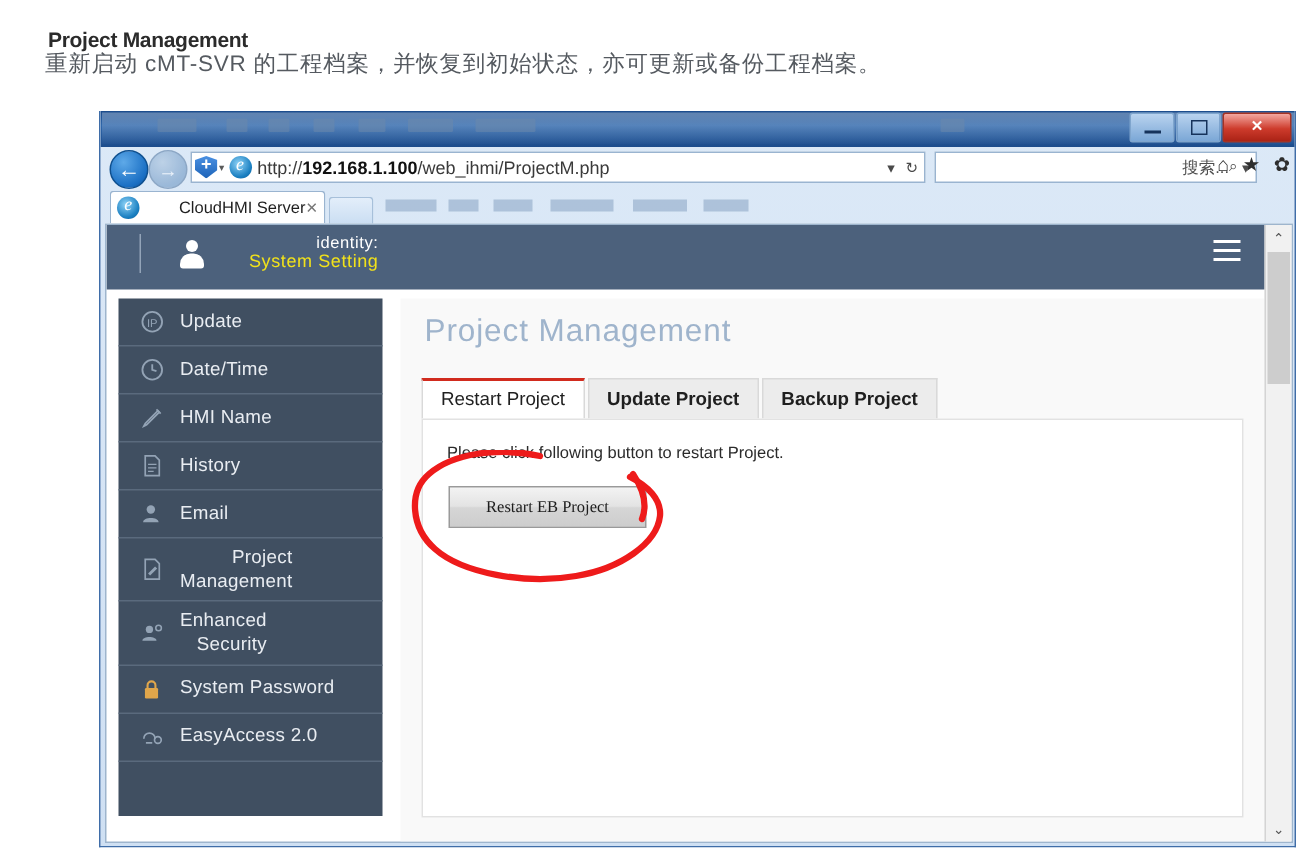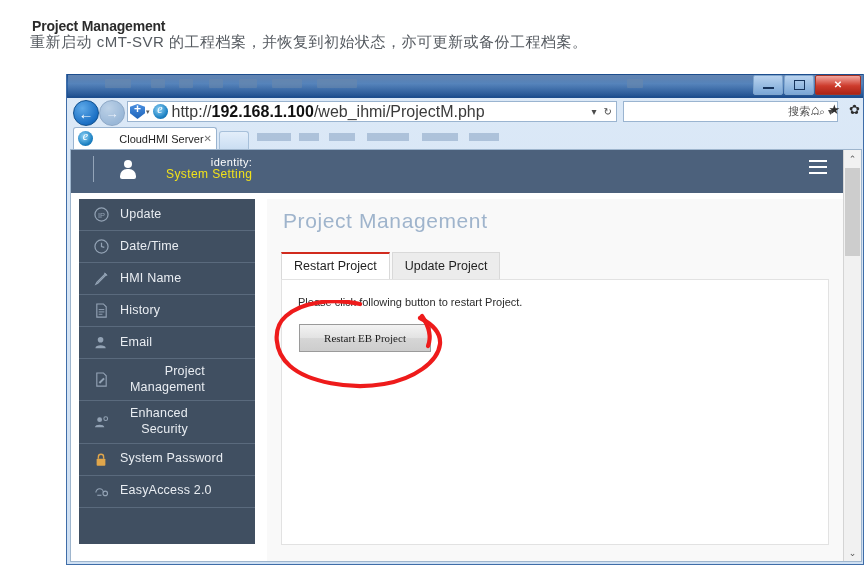--- a/index.html
+++ b/index.html
@@ -174,21 +174,21 @@
     position: relative;
     margin-right: 4px;
   }
   .ie-logo::after {
     content: "e";
     position: absolute; left: 0; top: -2px; width: 100%;
     text-align: center; color: #ffffff;
     font-size: 12px; font-style: italic; font-family: "Liberation Serif", serif;
   }
   .url-text {
-    font-size: 16px;
+    font-size: 12px;
     color: #3a3a3a;
     white-space: nowrap;
     overflow: hidden;
   }
   .url-text b { color: #111; }
   .addr-tools {
     position: absolute;
     right: 4px;
     display: flex;
     align-items: center;
@@ -342,21 +342,21 @@
     color: #93a3b5;
     font-size: 13px;
     line-height: 1;
   }
   .side-label {
     font-size: 12.5px;
     color: #e9edf2;
     line-height: 1.25;
     letter-spacing: 0.2px;
   }
-  .side-label.two { white-space: pre-line; margin-left: 10px; }
+  .side-label.two { white-space: pre-line; }
   .lock-ico { color: #e0a64b; }
 
   
   .content {
     position: absolute;
     left: 196px; top: 49px;
     right: 18px; bottom: 0;
     background: #f9f9f9;
   }
   .content-title {
@@ -374,21 +374,21 @@
     align-items: flex-end;
   }
   .tab {
     font-size: 12.5px;
     color: #1f1f1f;
     padding: 6px 12px 6px 12px;
     background: #ececec;
     border: 1px solid #d9d9d9;
     border-bottom: none;
     margin-right: 2px;
-    font-weight: normal;
+    font-weight: bold;
     box-sizing: border-box;
     height: 27px;
     line-height: 14px;
   }
   .tab.active {
     background: #ffffff;
     border-top: 2px solid #d12b1e;
     font-weight: normal;
     padding-top: 5px;
     border-left: 1px solid #d9d9d9;
@@ -640,20 +640,21 @@
           <span class="side-label">EasyAccess 2.0</span>
         </div>
       </div>
 
       <div class="content">
         <div class="content-title">Project Management</div>
 
         <div class="tabs">
           <div class="tab active">Restart Project</div>
           <div class="tab">Update Project</div>
+          <div class="tab">Backup Project</div>
         </div>
 
         <div class="tabpanel">
           <div class="panel-text">Please click following button to restart Project.</div>
           <div class="restart-btn">Restart EB Project</div>
         </div>
       </div>
 
       <div class="pagescroll">
         <div class="ps-arrow up">⌃</div>

